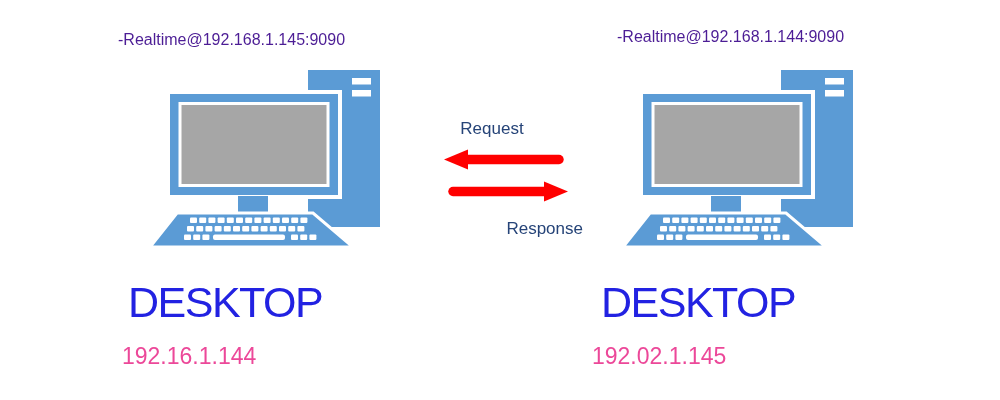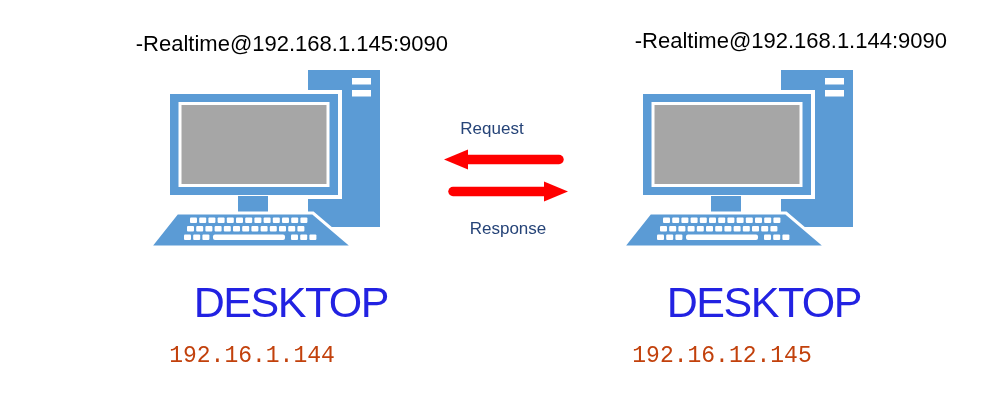--- a/index.html
+++ b/index.html
@@ -2,33 +2,33 @@
 <html><head>
 <meta charset="utf-8">
 <style>
   html,body{margin:0;padding:0;background:#ffffff;}
   #stage{
     position:relative;width:1000px;height:400px;background:#ffffff;overflow:hidden;
     font-family:"Liberation Sans", sans-serif;
   }
   .abs{position:absolute;}
   .realtime-label{
-    top:31px;width:330px;text-align:right;
-    font-size:22px;color:#000000;white-space:nowrap;
+    top:31px;width:330px;text-align:left;
+    font-size:16px;color:#4c1d95;white-space:nowrap;
   }
   .computer-icon-wrap{top:65px;width:235px;height:190px;}
   .arrow-label{
     width:150px;text-align:center;font-size:17px;color:#264478;
   }
   .caption{
-    width:260px;text-align:right;font-size:43px;letter-spacing:-1.5px;
+    width:260px;text-align:left;font-size:43px;letter-spacing:-1.5px;
     color:#2222E2;font-weight:500;white-space:nowrap;
   }
   .ip{
-    width:260px;text-align:center;font-size:23px;color:#c2410c;white-space:nowrap;font-family:Liberation Mono, monospace;
+    width:260px;text-align:left;font-size:23px;color:#ec4899;white-space:nowrap;
   }
   svg{display:block;}
 </style>
 </head>
 <body>
 
 <svg width="0" height="0" style="position:absolute" aria-hidden="true">
   <symbol id="desktop-icon" viewBox="0 0 235 190">
 
     <rect x="158" y="5" width="72" height="157" fill="#5B9BD5"></rect>
@@ -96,33 +96,33 @@
   <div class="abs realtime-label" style="left:617px;top:28px;">-Realtime@192.168.1.144:9090</div>
 
   <div class="abs computer-icon-wrap" style="left:623px;">
     <svg viewBox="0 0 235 190" width="235" height="190">
         <use href="#desktop-icon"></use>
       </svg>
   </div>
 
   <div class="abs caption" style="left:601px;top:278px;">DESKTOP</div>
 
-  <div class="abs ip" style="left:592px;top:343px;">192.16.12.145</div>
+  <div class="abs ip" style="left:592px;top:343px;">192.02.1.145</div>
 
   <div class="abs arrow-label" style="left:417px;top:119px;">Request</div>
 
   <div class="abs" style="left:444px;top:148px;">
     <svg viewBox="0 0 122 23" width="122" height="23">
       <polygon points="0,11.5 24,1.5 24,21.5" fill="#FF0000"></polygon>
       <line x1="22" y1="11.5" x2="115" y2="11.5" stroke="#FF0000" stroke-width="9.5" stroke-linecap="round"></line>
     </svg>
   </div>
 
   <div class="abs" style="left:446px;top:180px;">
     <svg viewBox="0 0 122 23" width="122" height="23">
       <polygon points="122,11.5 98,1.5 98,21.5" fill="#FF0000"></polygon>
       <line x1="7" y1="11.5" x2="100" y2="11.5" stroke="#FF0000" stroke-width="9.5" stroke-linecap="round"></line>
     </svg>
   </div>
 
-  <div class="abs arrow-label" style="left:433px;top:219px;">Response</div>
+  <div class="abs arrow-label" style="left:433px;top:219px;text-align:right;">Response</div>
 
 </div>
 
 </body></html>

